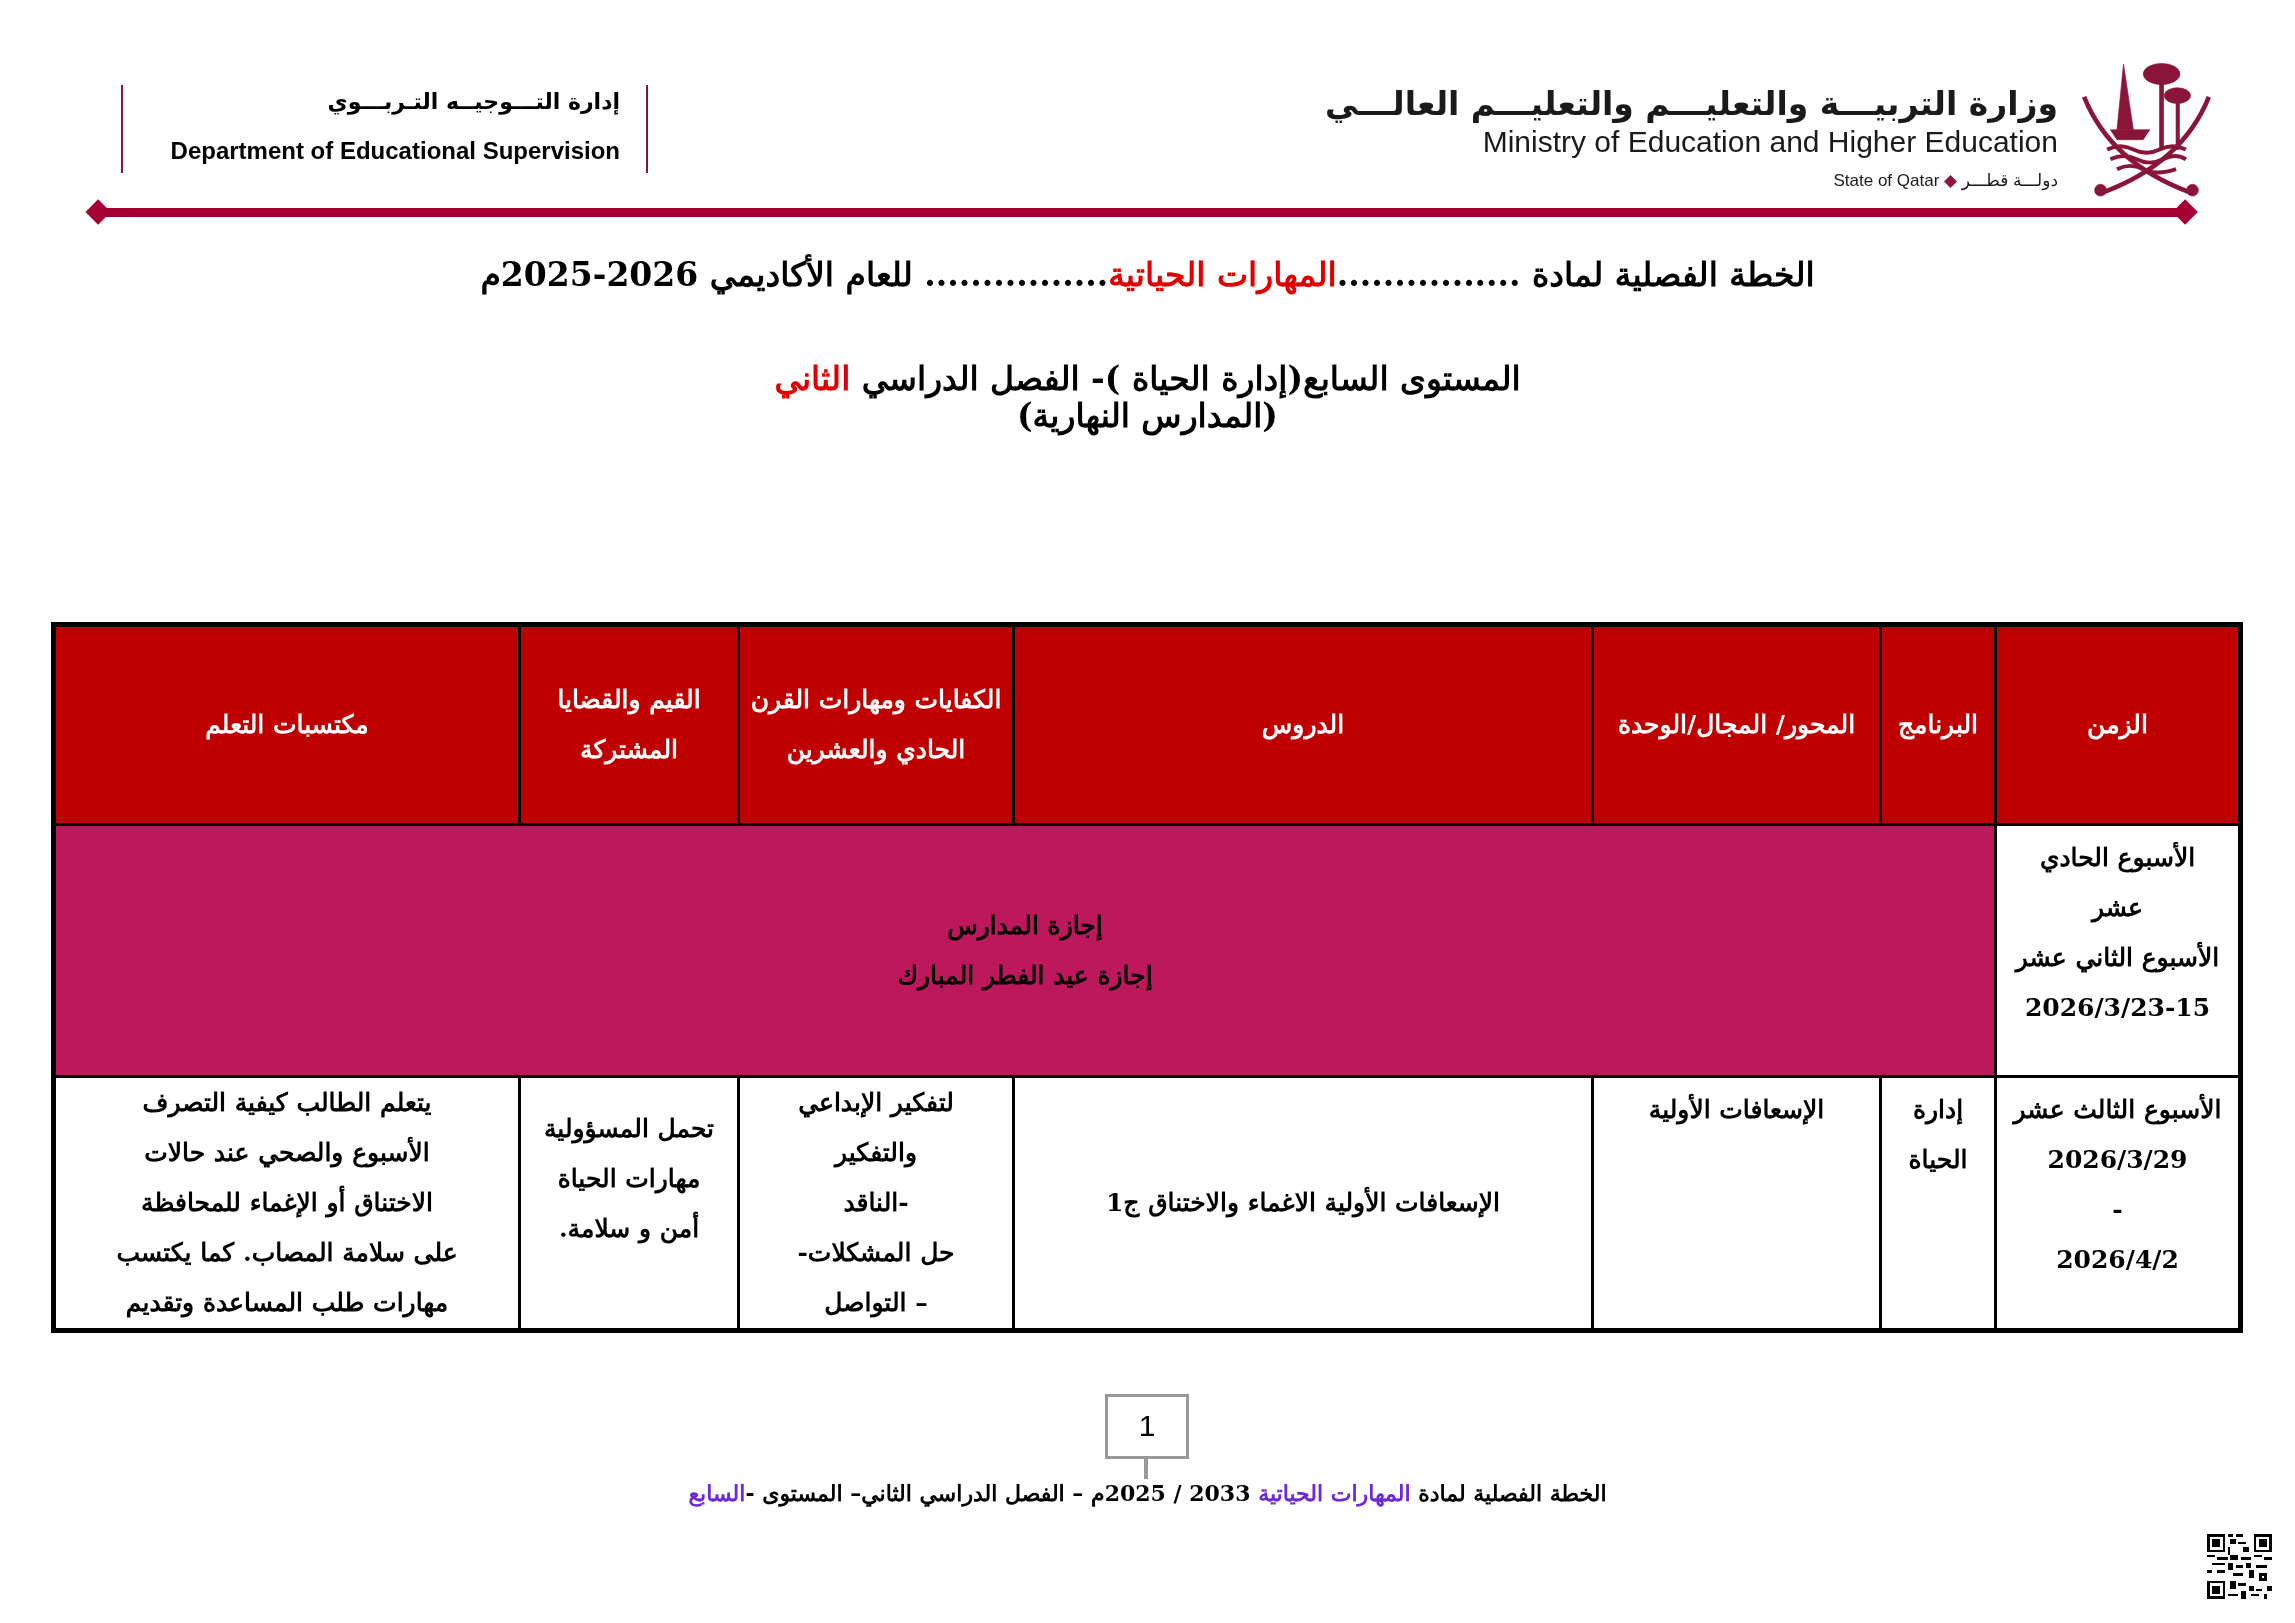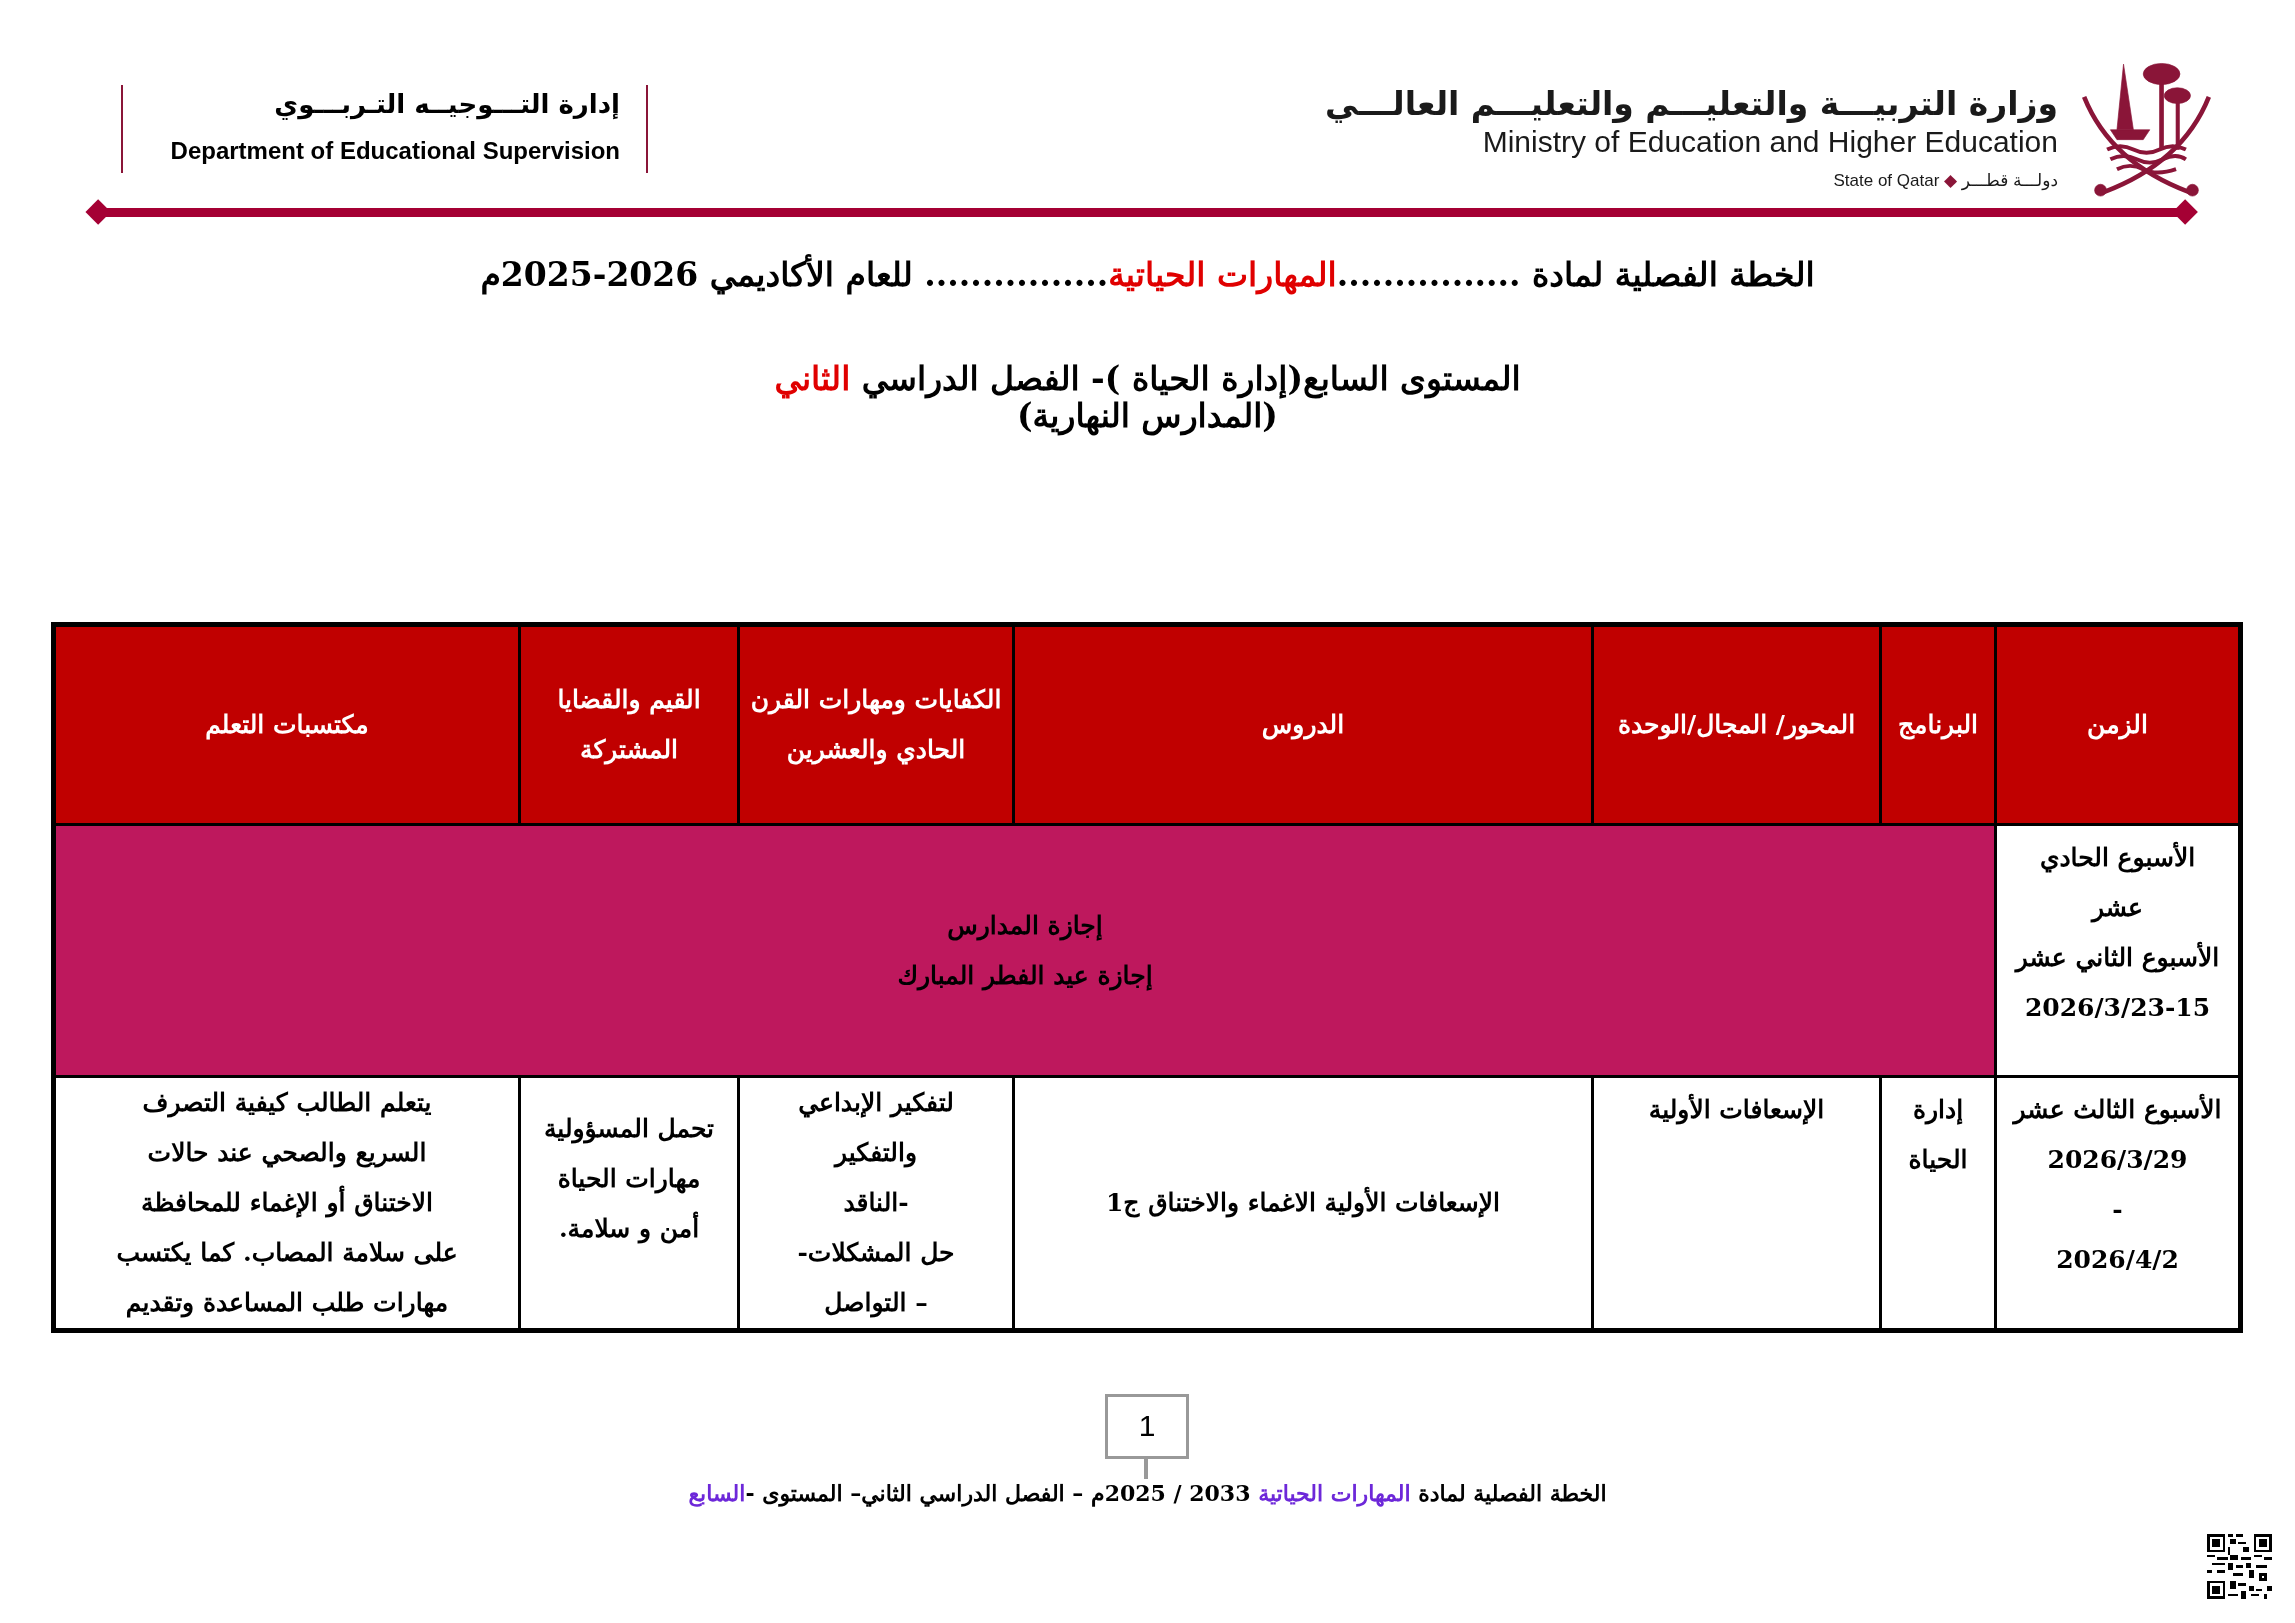--- a/index.html
+++ b/index.html
@@ -14,21 +14,21 @@
                  direction: rtl; white-space: nowrap; color: #1a1a1a; margin-left: 31px; }
   #ministry-en { position: absolute; right: 164px; top: 79px; font-size: 30px; white-space: nowrap;
                  font-family: "Liberation Sans", sans-serif; color: #1a1a1a; }
   #state { position: absolute; right: 164px; top: 124px; font-size: 17px; white-space: nowrap;
            font-family: "Liberation Sans", sans-serif; color: #1a1a1a; direction: ltr; }
   #state .dot { color: #8a1538; }
 
   
   #dept { left: 121px; top: 85px; width: 523px; height: 88px;
           border-left: 2.6px solid #8a1538; border-right: 2.6px solid #8a1538; }
-  #dept-ar { position: absolute; right: 26px; top: 3.9px; font-size: 26px; font-weight: bold;
+  #dept-ar { position: absolute; right: 26px; top: 3.9px; font-size: 22px; font-weight: bold;
              direction: rtl; white-space: nowrap; }
   #dept-en { position: absolute; right: 26px; top: 52px; font-size: 24px; font-weight: bold;
              white-space: nowrap; font-family: "Liberation Sans", sans-serif; }
 
   
   #divider { left: 98px; top: 208px; width: 2087px; height: 9.2px; background: #a50034; }
   .diamond { position: absolute; width: 18.3px; height: 18.3px; background: #a50034;
              transform: rotate(45deg); top: -4.6px; }
   #diamond-left { left: -9.2px; }
   #diamond-right { right: -9.2px; }
@@ -174,21 +174,21 @@
         <span class="line">حل المشكلات-</span>
         <span class="line">– التواصل</span>
       </td>
       <td class="top" style="padding-top:26px">
         <span class="line">تحمل المسؤولية</span>
         <span class="line">مهارات الحياة</span>
         <span class="line">أمن و سلامة.</span>
       </td>
       <td class="mid">
         <span class="line">يتعلم الطالب كيفية التصرف</span>
-        <span class="line">السريع والصحي عند حالات</span>
+        <span class="line">الأسبوع والصحي عند حالات</span>
         <span class="line">الاختناق أو الإغماء للمحافظة</span>
         <span class="line">على سلامة المصاب. كما يكتسب</span>
         <span class="line">مهارات طلب المساعدة وتقديم</span>
       </td>
     </tr>
   </tbody>
 </table>
 
 <div id="page-box" class="abs">1</div>
 <div id="page-stem" class="abs"></div>

